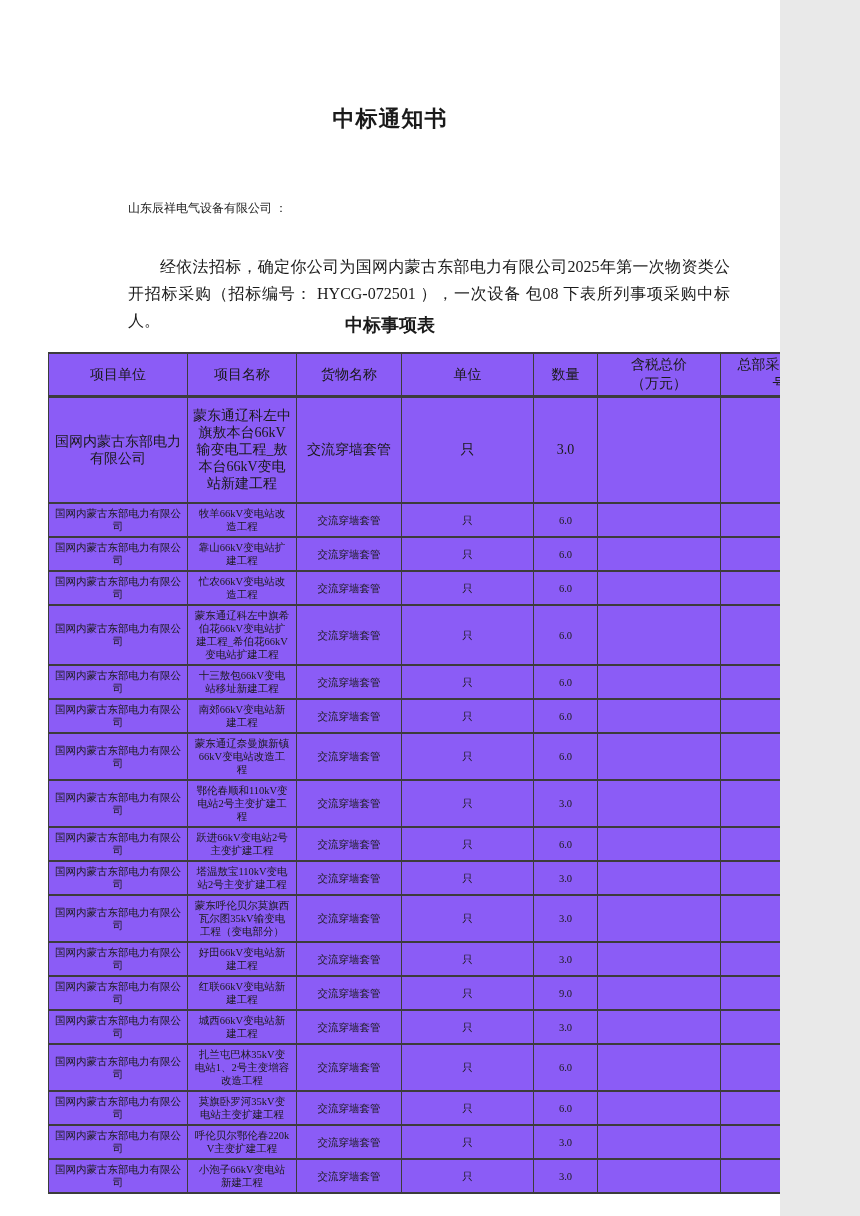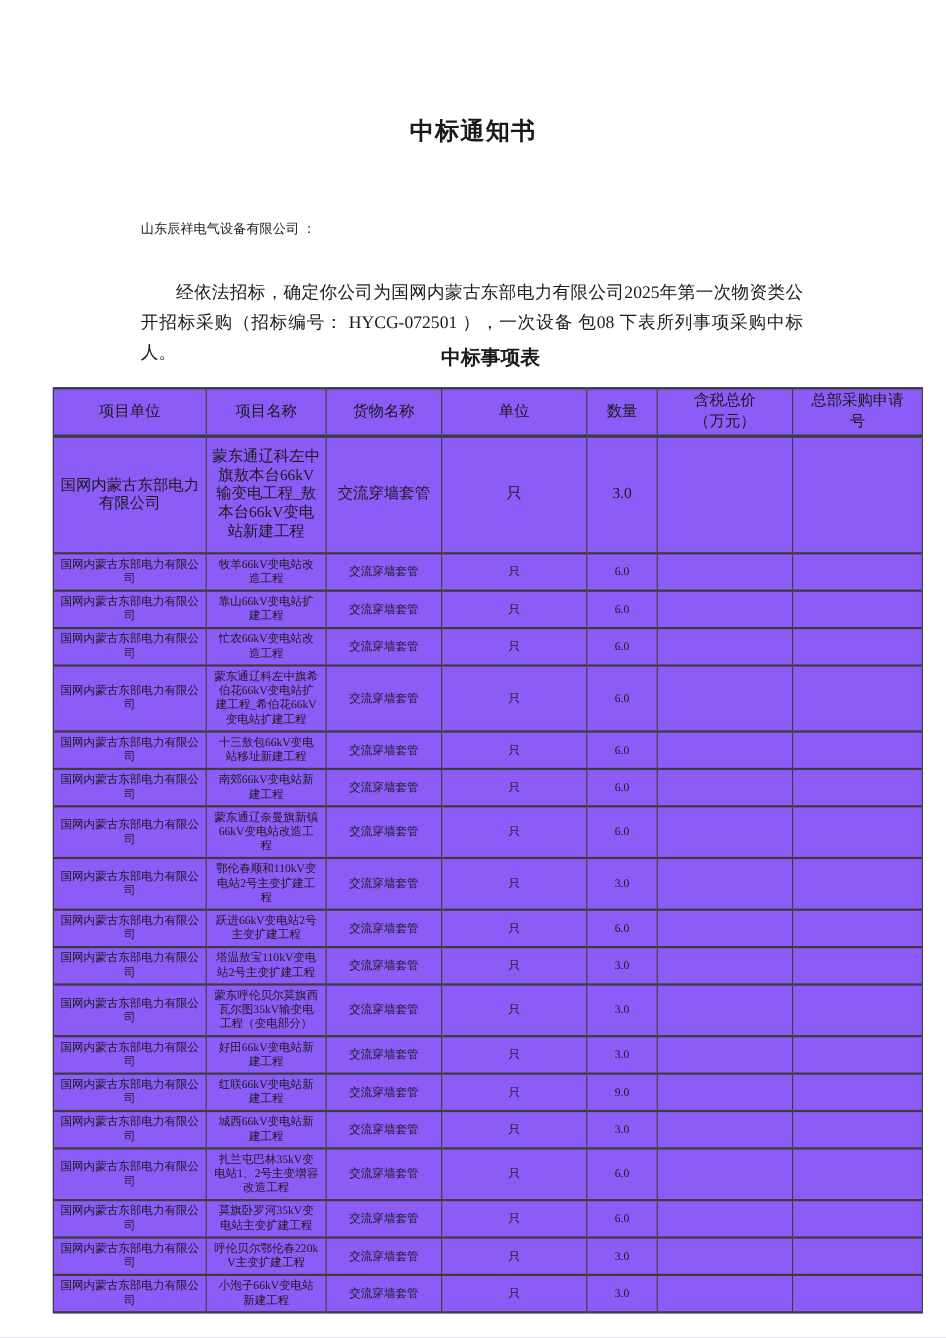--- a/index.html
+++ b/index.html
@@ -4,42 +4,42 @@
 <style>
   * { margin: 0; padding: 0; box-sizing: border-box; }
   html, body { background: #e9e9e9; }
   body {
     width: 860px; height: 1216px;
     font-family: "Liberation Serif", "DejaVu Serif", serif;
     color: #1a1a1a;
   }
   .page {
     position: relative;
-    width: 860px; height: 1216px;
+    width: 780px; height: 1216px;
     background: #ffffff;
     overflow: hidden;
     padding-left: 28px;
   }
   .doc-title {
     position: absolute; top: 104px; left: 0; width: 100%;
     text-align: center;
     font-size: 22px; font-weight: bold; letter-spacing: 1px;
     line-height: 30px;
   }
   .addressee {
     position: absolute; top: 197px; left: 128px;
     font-size: 12px; line-height: 22px;
   }
   .body-para {
     position: absolute; top: 253px; left: 128px; width: 602px;
     font-size: 16px; line-height: 27px;
     text-indent: 2em; text-align: justify;
   }
   .table-title {
-    position: absolute; top: 313px; left: 16px; width: 100%;
+    position: absolute; top: 313px; left: 0; width: 100%;
     text-align: center;
     font-size: 18px; font-weight: bold; line-height: 24px;
   }
   table.award-table {
     position: absolute; top: 352px; left: 48px;
     width: 790px;
     border-collapse: collapse; table-layout: fixed;
     background: #8b5cf6;
   }
   .award-table th, .award-table td {

